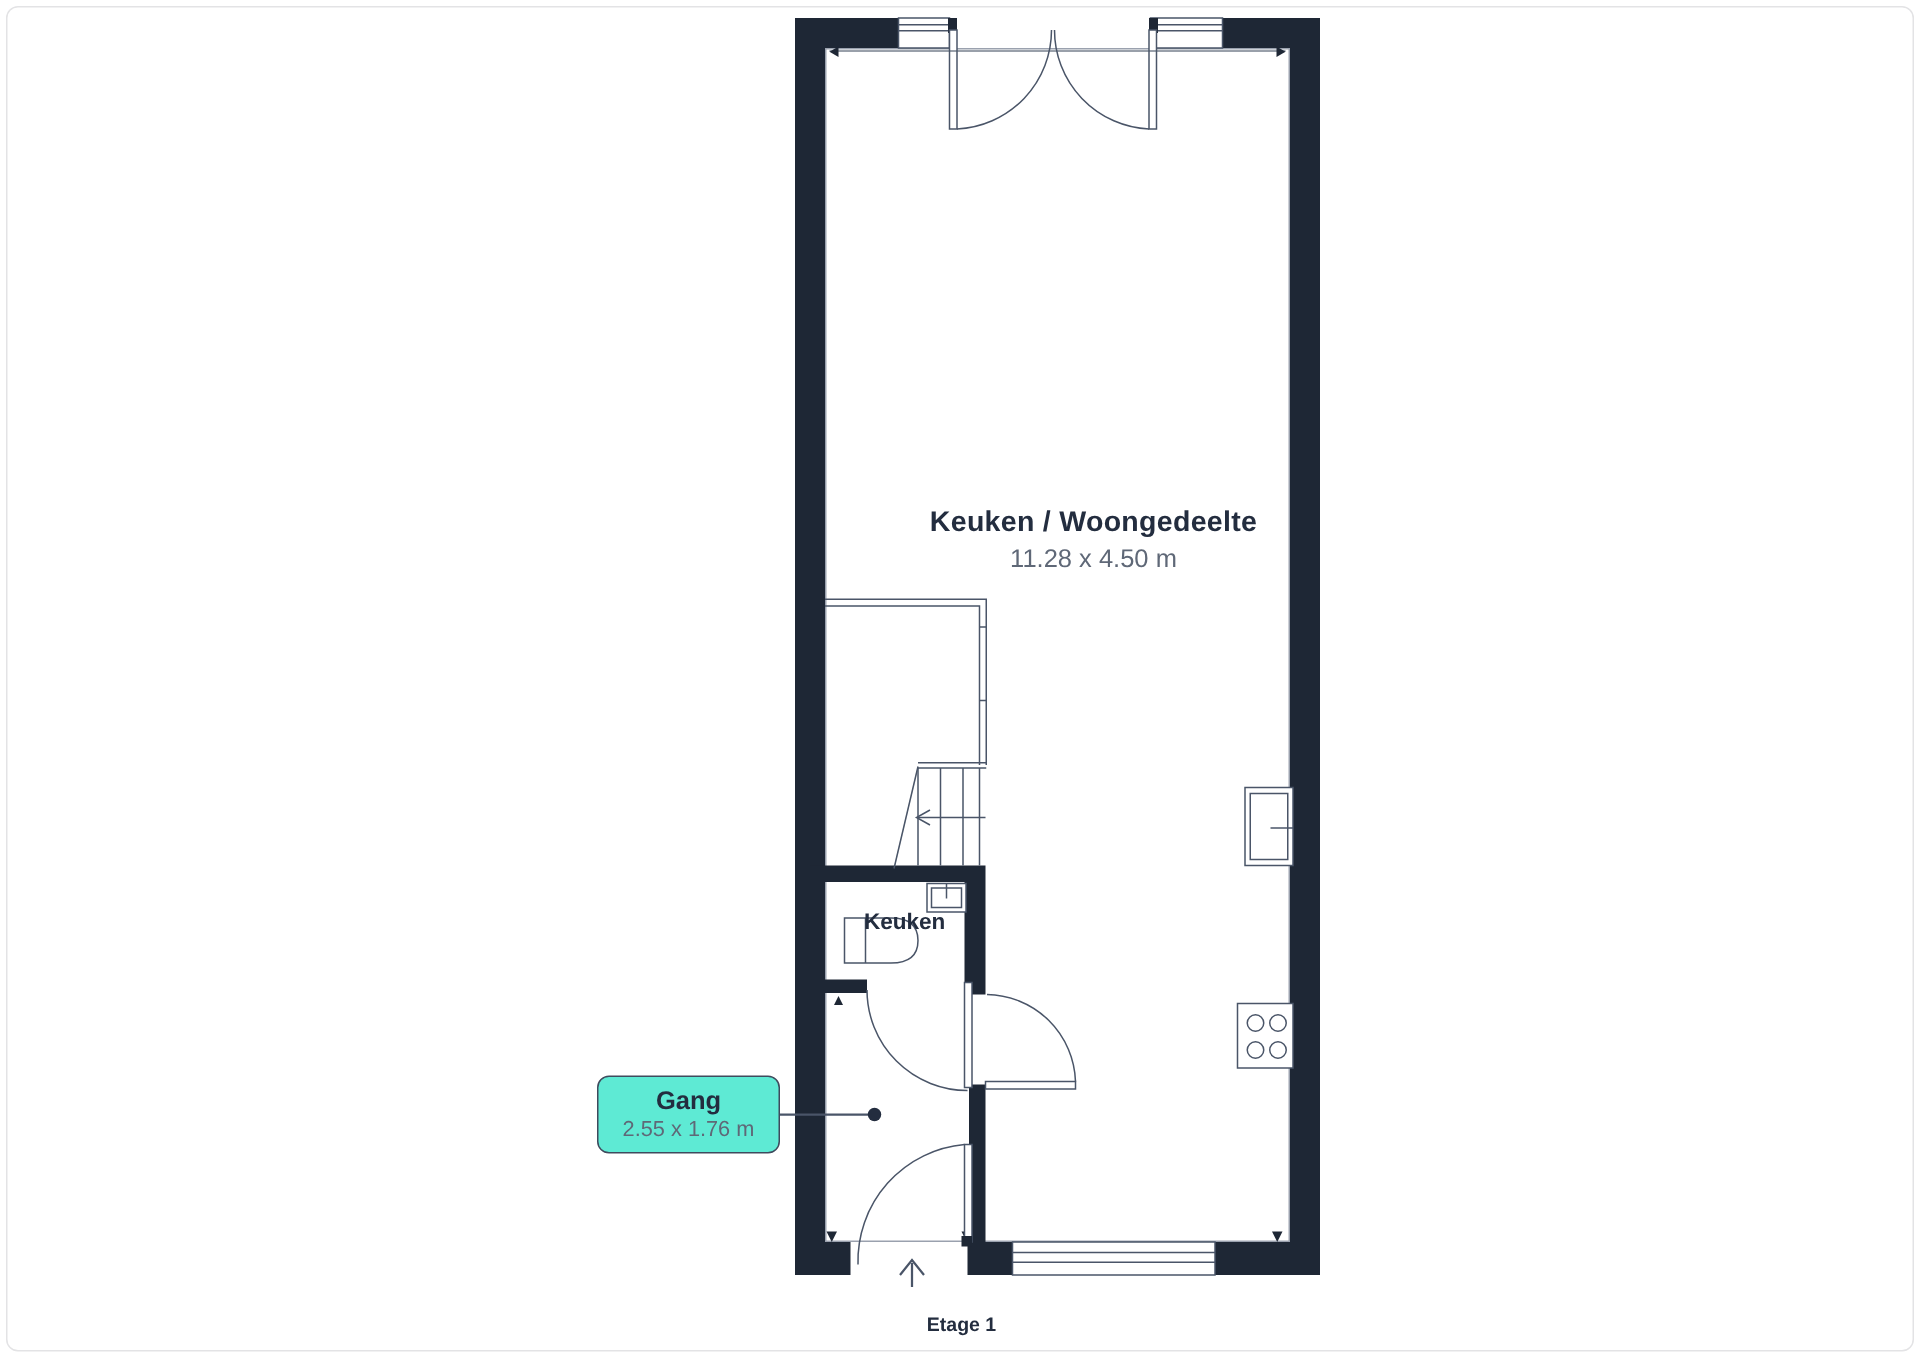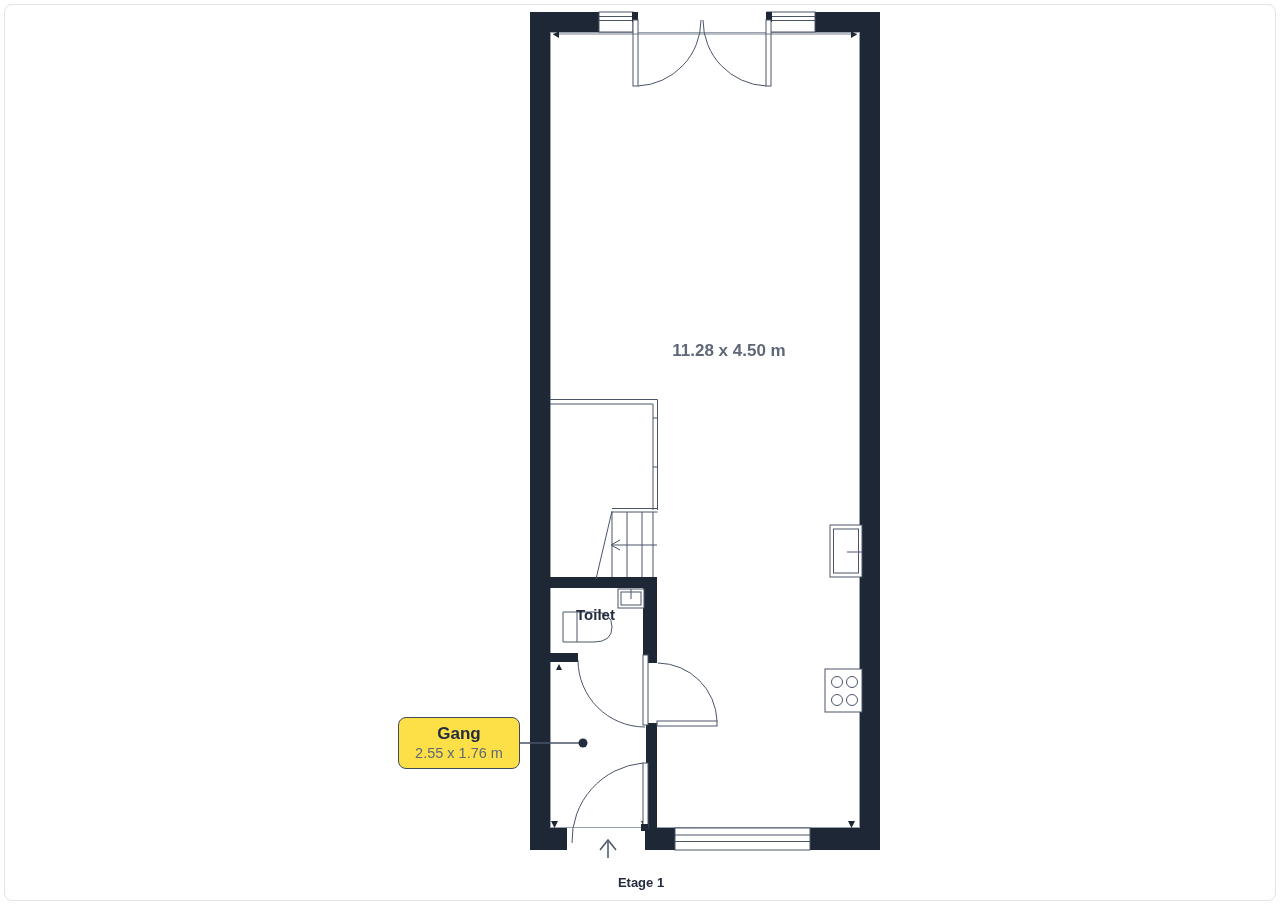--- a/index.html
+++ b/index.html
@@ -24,29 +24,29 @@
   .ln    { stroke: var(--line, #4a5568); fill: none; stroke-width: 1; }
   .ln15  { stroke: var(--line, #4a5568); fill: none; stroke-width: 1.5; }
   .white { fill: #ffffff; stroke: var(--line, #4a5568); stroke-width: 1; }
   .soft  { stroke: var(--line-muted, #9aa1ae); fill: none; stroke-width: 1; }
   .mark  { fill: var(--wall, #1e2735); }
   .dot   { fill: var(--text-dark, #232d3f); }
 
   
   .lbl { position: absolute; color: var(--text-dark, #232d3f); }
   .room-title { font-weight: bold; font-size: 19px; letter-spacing: 0.2px; }
-  .room-dims  { font-size: 17px; color: var(--text-muted, #5f6877); margin-top: 3px; font-weight: bold; }
+  .room-dims  { font-size: 17px; color: var(--text-muted, #5f6877); margin-top: 3px; }
   .keuken-label { left: 559px; top: 338px; width: 340px; text-align: center; }
   .toilet-label { left: 576px; top: 606px; font-weight: bold; font-size: 15px; }
   .etage-label  { left: 561px; top: 875px; width: 160px; text-align: center;
                   font-weight: bold; font-size: 13px; }
   .gang-box {
     position: absolute; left: 398px; top: 717px;
     width: 120px; height: 50px;
-    background: #fde047;
+    background: #5eead4;
     border: 1.5px solid #3f4a5d;
     border-radius: 8px;
     display: flex; flex-direction: column;
     align-items: center; justify-content: center;
     z-index: 2;
   }
   .gang-box .gang-name { font-weight: bold; font-size: 17px; color: var(--text-dark, #232d3f); line-height: 1.1; }
   .gang-box .gang-dims { font-size: 14.5px; color: var(--text-muted, #5f6877); margin-top: 2px; }
 </style>
 </head>
@@ -164,24 +164,25 @@
       <circle class="white" cx="852" cy="700" r="5.5"></circle>
     </g>
 
     <g>
       <path class="ln15" d="M 518 743 H 579"></path>
       <circle class="dot" cx="583" cy="743" r="4.5"></circle>
     </g>
   </svg>
 
   <div class="lbl keuken-label">
+    <div class="room-title">Keuken / Woongedeelte</div>
     <div class="room-dims">11.28 x 4.50 m</div>
   </div>
 
-  <div class="lbl toilet-label">Toilet</div>
+  <div class="lbl toilet-label">Keuken</div>
 
   <div class="gang-box">
     <div class="gang-name">Gang</div>
     <div class="gang-dims">2.55 x 1.76 m</div>
   </div>
 
   <div class="lbl etage-label">Etage 1</div>
 </div>
 
 </body></html>

